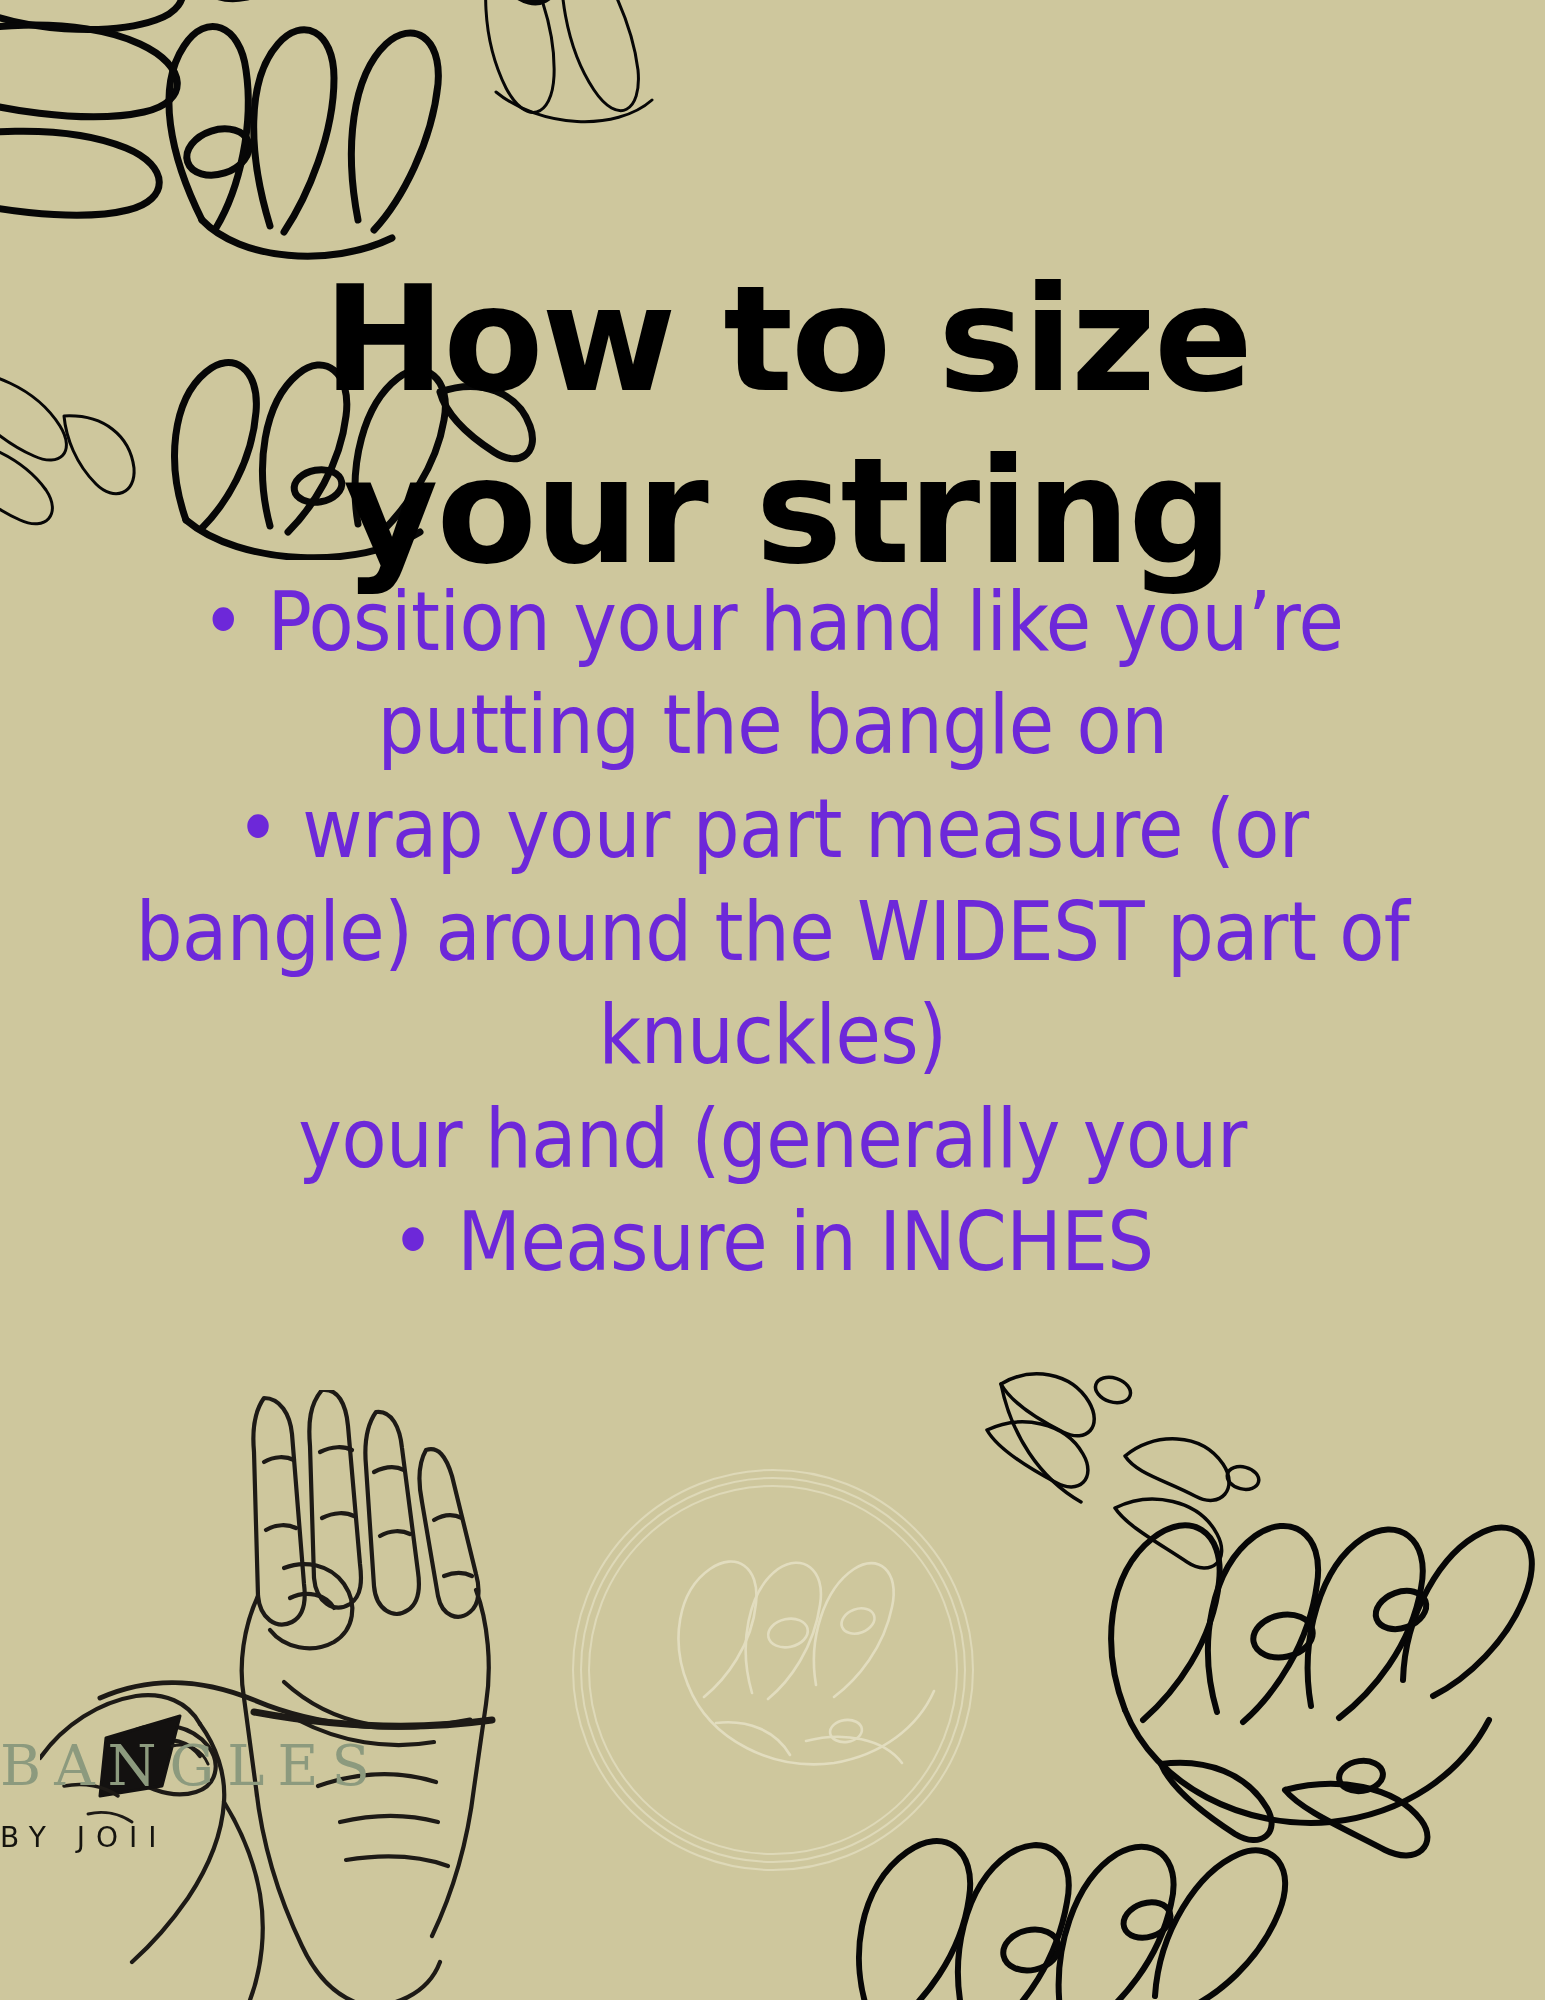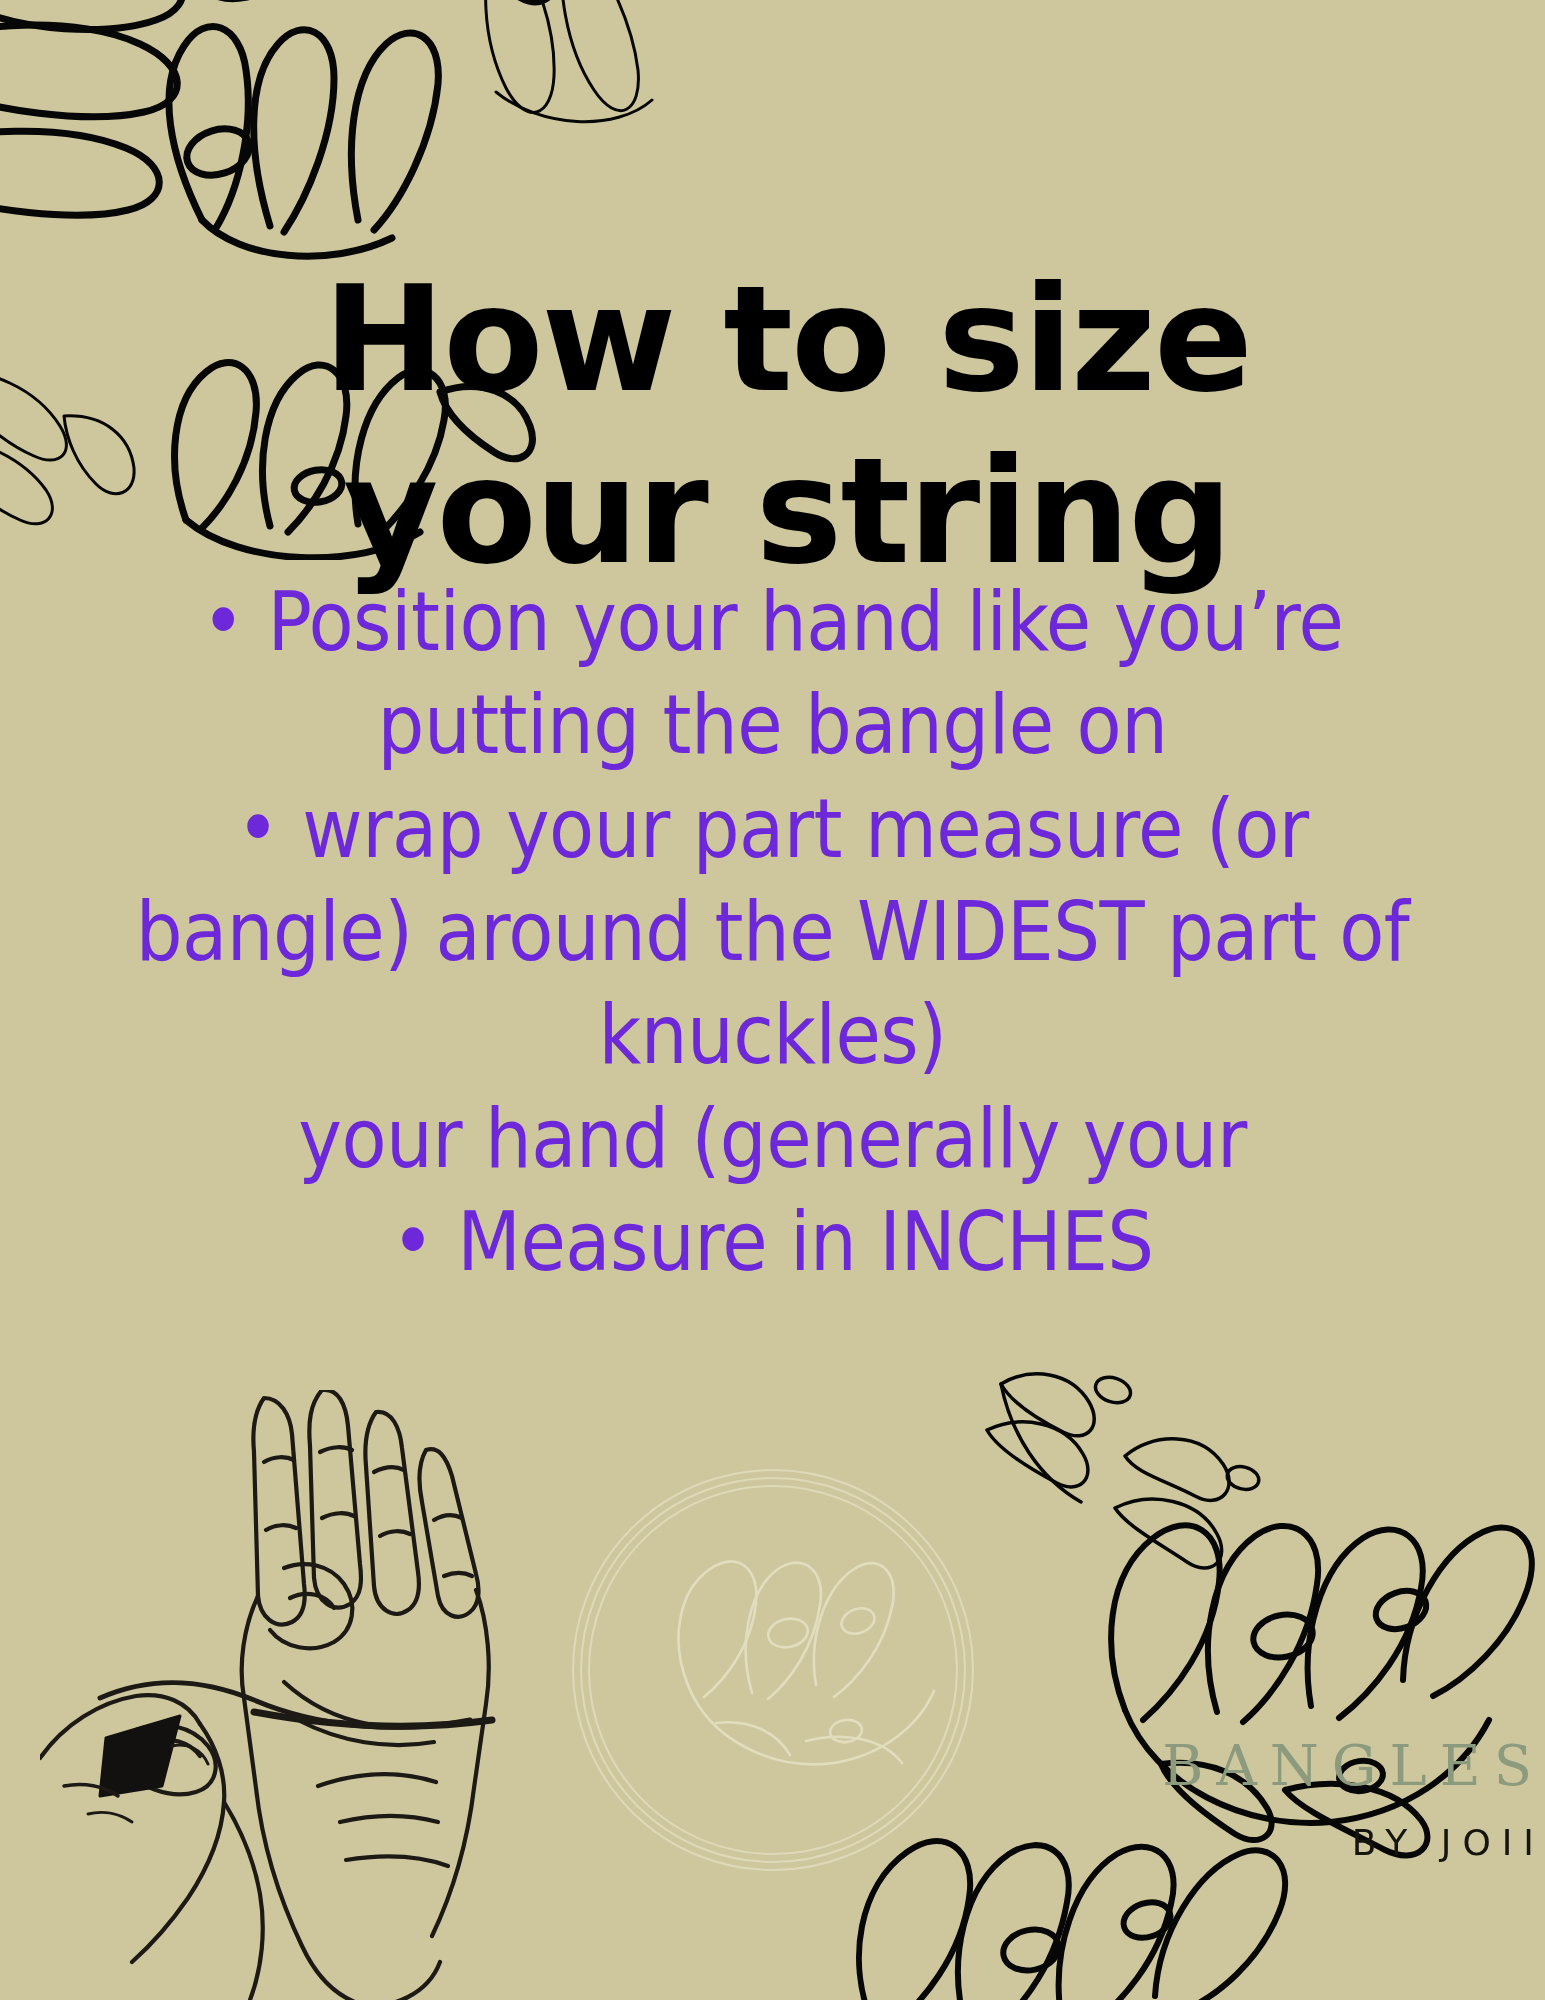--- a/index.html
+++ b/index.html
@@ -44,33 +44,33 @@
     line-height:1.26;
     letter-spacing:-0.5px;
     z-index:6;
     padding:0 18px;
     box-sizing:border-box;
   }
   .body-copy p{margin:0;}
 
   .logo-wrap{
     position:absolute;left:0;right:0;top:1735px;
-    text-align:right;z-index:7;
+    text-align:left;z-index:7;
   }
   .logo-main{
     font-family:"DejaVu Serif","Liberation Serif", serif;
     font-size:56px;
     letter-spacing:13px;
     color:#8c9a7e;
     display:block;
     line-height:1.1;
   }
   .logo-sub{
     font-family:"DejaVu Sans","Liberation Sans", sans-serif;
-    font-size:36px;
+    font-size:28px;
     letter-spacing:11px;
     color:#15140f;
     display:block;
     margin-top:26px;
     line-height:1.1;
   }
 </style>
 </head>
 <body>
 

